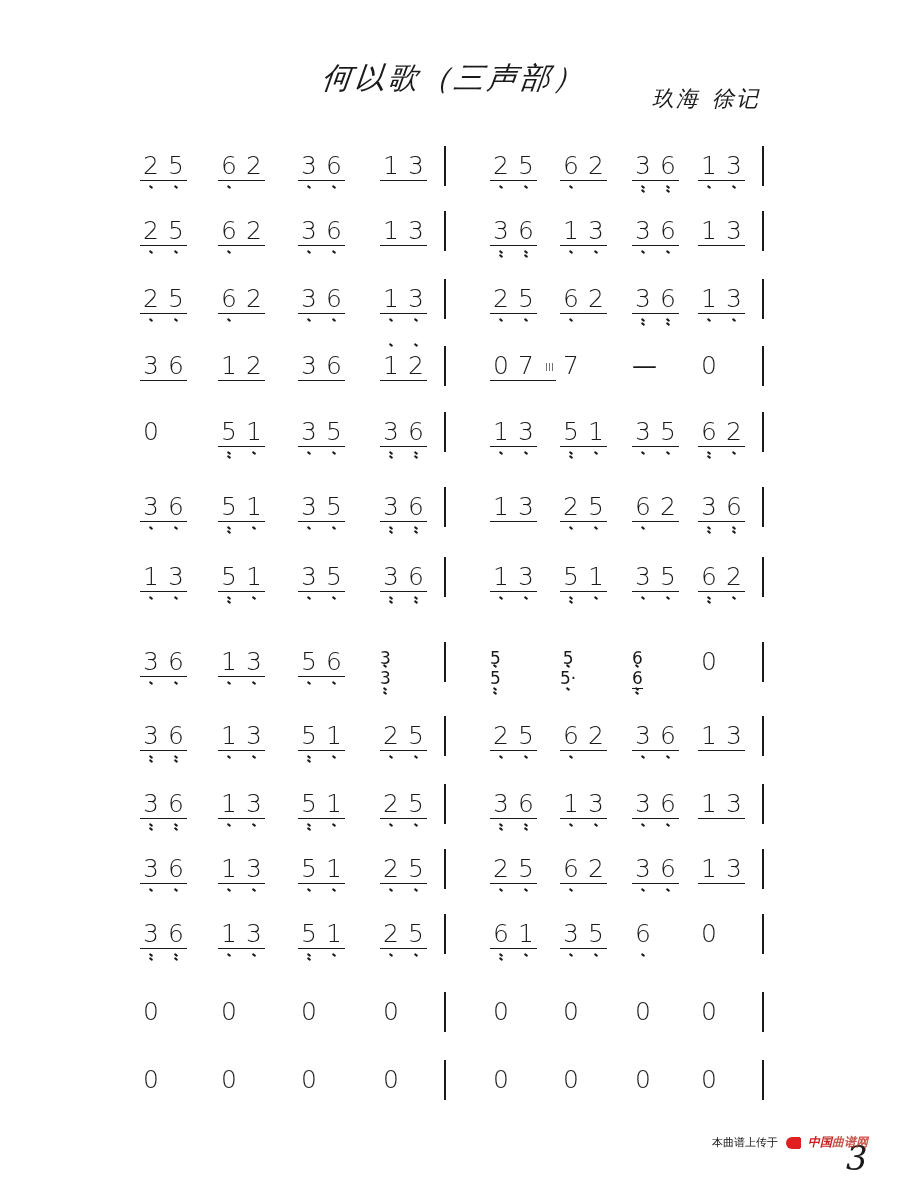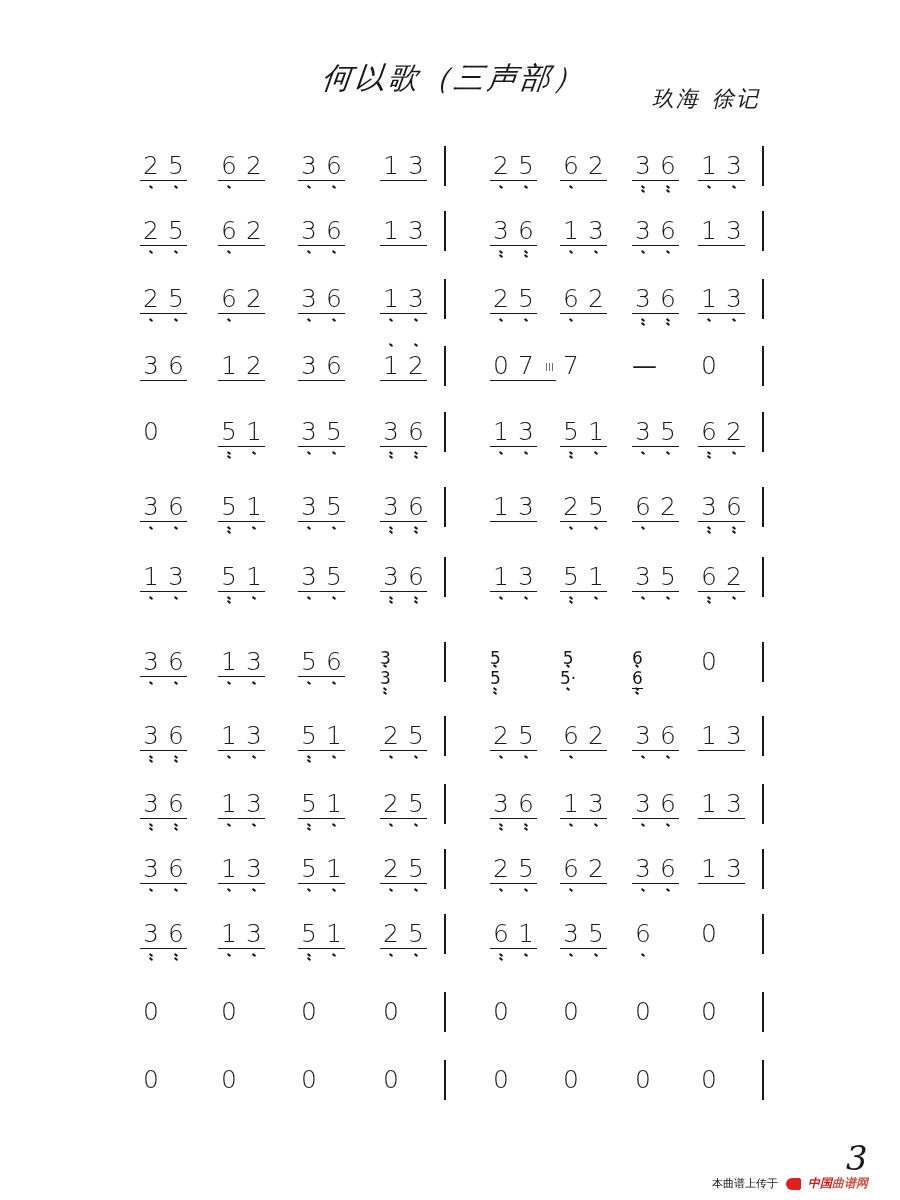--- a/index.html
+++ b/index.html
@@ -23,21 +23,21 @@
                 display: flex; flex-direction: column; align-items: center; gap: 2px; }
   .dot { width: 4px; height: 2px; background: #1a1a1a; transform: rotate(35deg); border-radius: 1px; }
   .barline { position: absolute; width: 1.8px; background: #1a1a1a; height: 40px; }
   .chord { display: flex; flex-direction: column; align-items: center; font-family: "DejaVu Sans", sans-serif;
            font-size: 17px; line-height: 20px; }
   .chord .digit { min-width: 10px; }
   .dash { font-family: "DejaVu Sans", sans-serif; font-size: 25px; line-height: 28px; }
   .trill { font-size: 14px; letter-spacing: -1px; margin-left: 2px; }
   .page-number { position: absolute; left: 846px; top: 1138px; font-size: 34px;
                  font-family: "DejaVu Serif", serif; font-style: italic; }
-  .footer { position: absolute; left: 712px; top: 1175px; display: flex; align-items: center;
+  .footer { position: absolute; left: 712px; top: 1134px; display: flex; align-items: center;
             font-family: "DejaVu Sans", sans-serif; font-size: 11px; color: #111; }
   .footer .upload-label { margin-right: 8px; }
   .logo-mark { width: 14px; height: 12px; border-radius: 6px 0 0 6px; background: #e02020; margin-right: 2px;
                position: relative; }
   .logo-mark::after { content: ""; position: absolute; right: -5px; top: 1px; width: 4px; height: 10px;
                       border-left: 2px solid #e02020; }
   .logo-text-a { font-weight: bold; font-style: italic; color: #c81d1d; margin-left: 6px; font-size: 12px; }
   .logo-text-b { font-weight: bold; font-style: italic; color: #c0392b; font-size: 12px; opacity: 0.85; }
 </style>
 </head>

